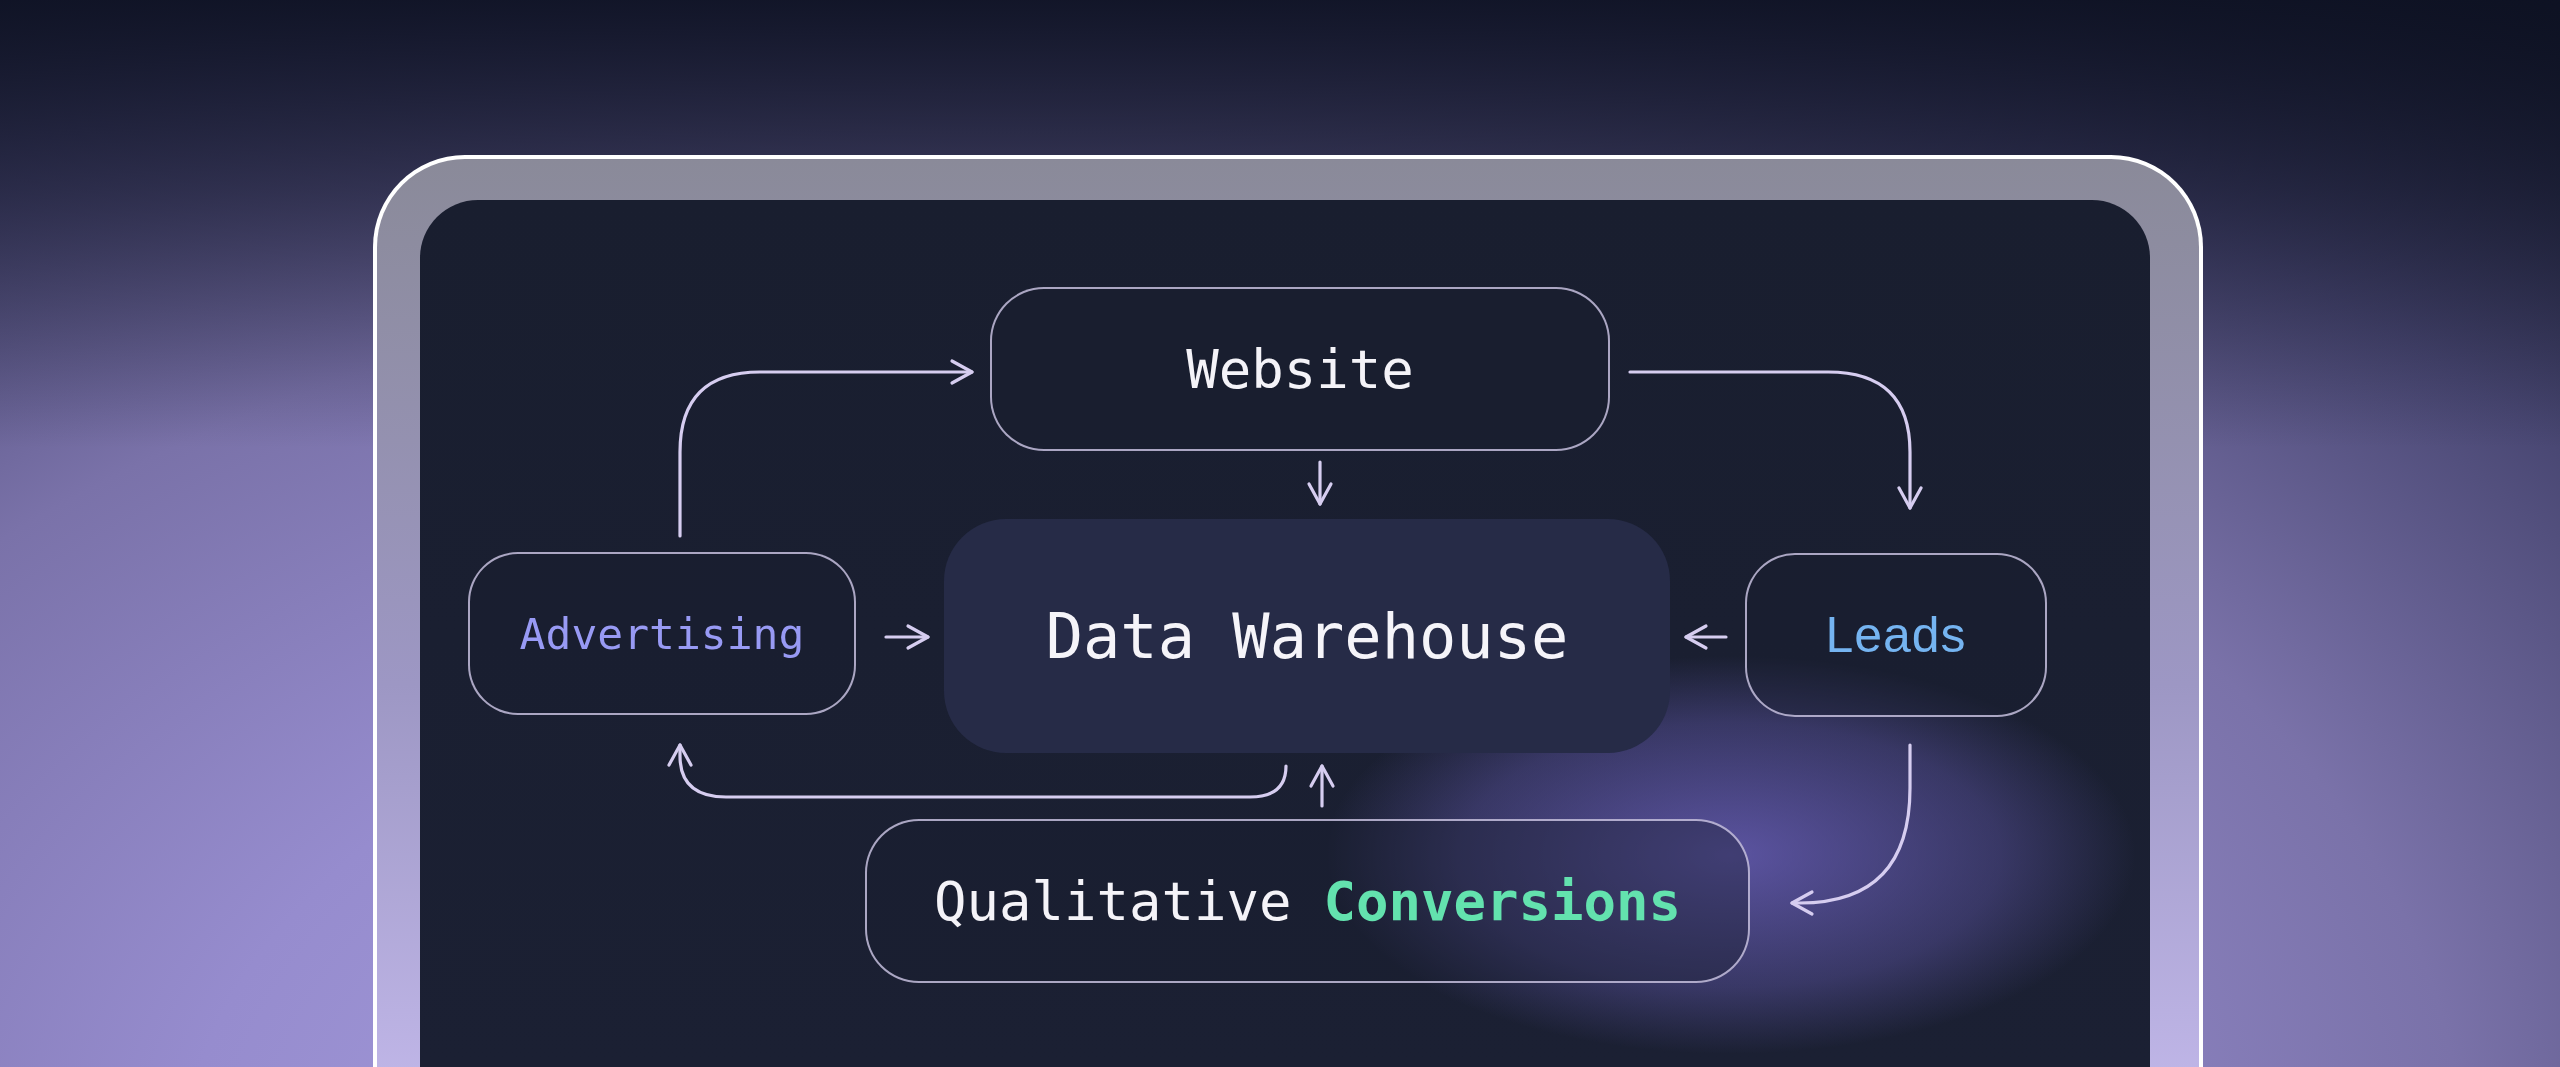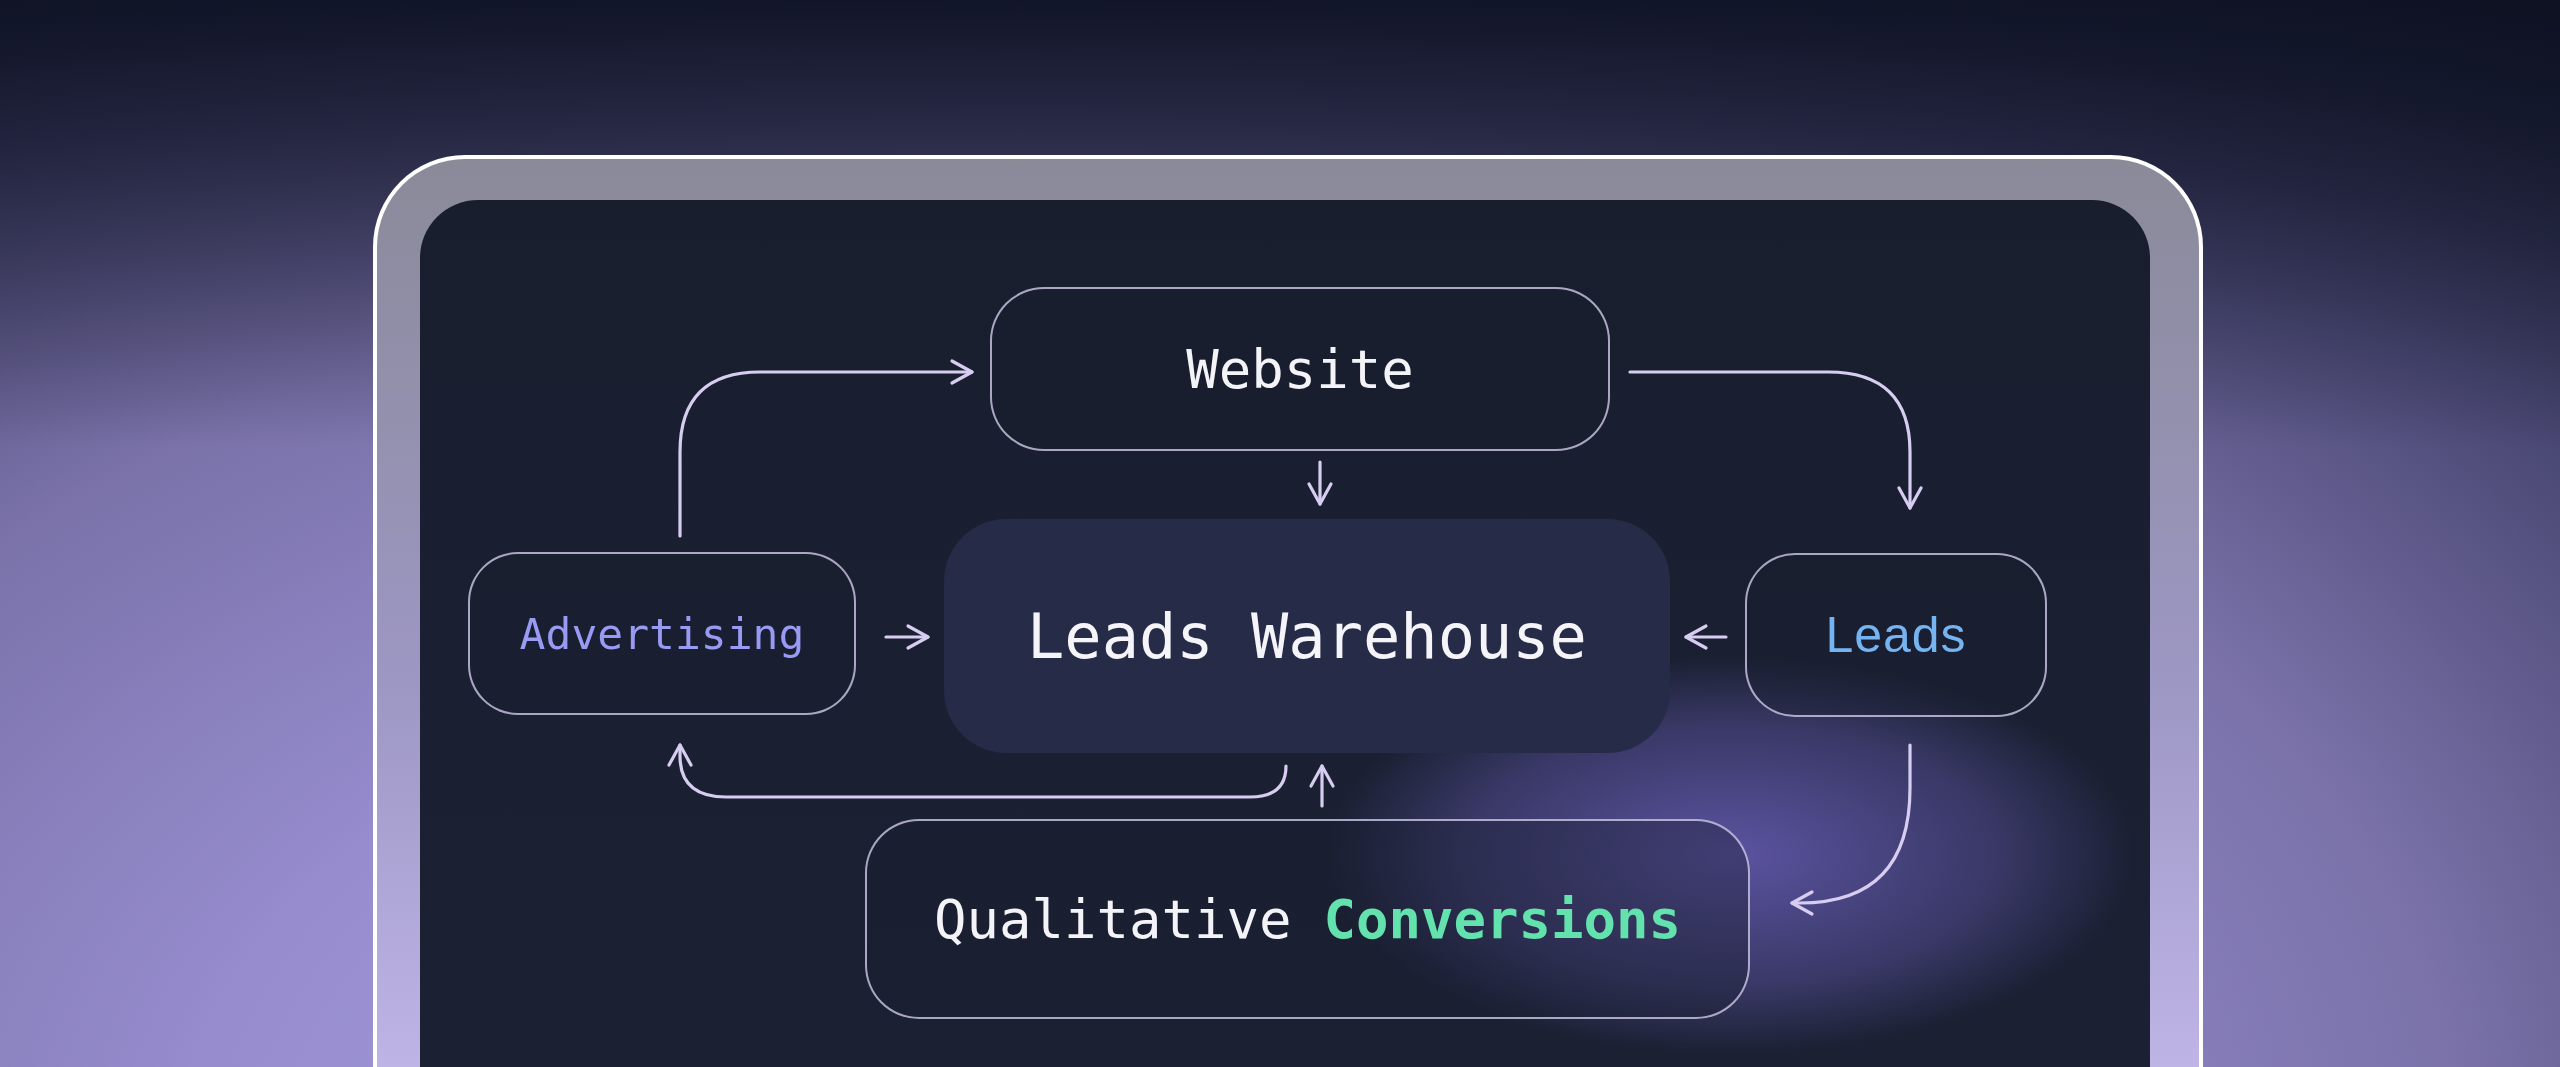--- a/index.html
+++ b/index.html
@@ -71,21 +71,21 @@
     font-size: 62px; color: #f5f4f9;
   }
 
   .node-leads {
     left: 1745px; top: 553px; width: 302px; height: 164px; border-radius: 50px;
     font-family: "Liberation Sans", sans-serif; font-weight: 500;
     font-size: 50px; letter-spacing: 1px; color: #75b4f1; text-align: center;
   }
 
   .node-qualitative-conversions {
-    left: 865px; top: 819px; width: 885px; height: 200px; border-radius: 54px;
+    left: 865px; top: 819px; width: 885px; height: 164px; border-radius: 54px;
     font-size: 54px; color: #f4f3f8;
   }
   .node-qualitative-conversions .two-part { column-gap: 32px; }
 
   .accent-traffic { color: #f49fca; }
   .accent-conversions { color: #63e2ae; font-weight: bold; }
 </style>
 </head>
 <body>
 
@@ -118,21 +118,21 @@
     <span class="two-part">
       <span class="lbl">Website</span>
     </span>
   </div>
 
   <div class="node node-advertising">
     <span class="lbl">Advertising</span>
   </div>
 
   <div class="node node-data-warehouse">
-    <span class="lbl">Leads Warehouse</span>
+    <span class="lbl">Data Warehouse</span>
   </div>
 
   <div class="node node-leads">
     <span class="lbl">Leads</span>
   </div>
 
   <div class="node node-qualitative-conversions">
     <span class="two-part">
       <span class="lbl">Qualitative</span>
       <span class="lbl accent-conversions">Conversions</span>

